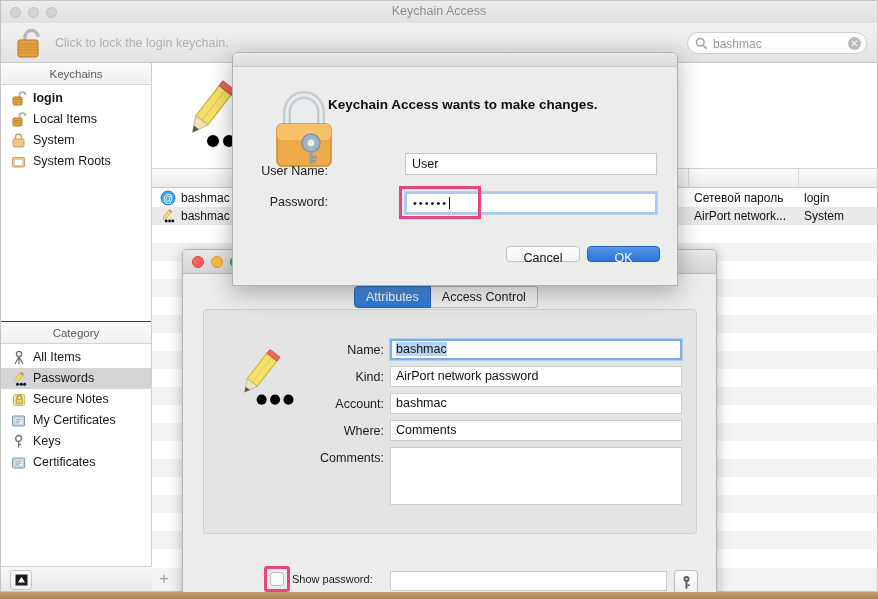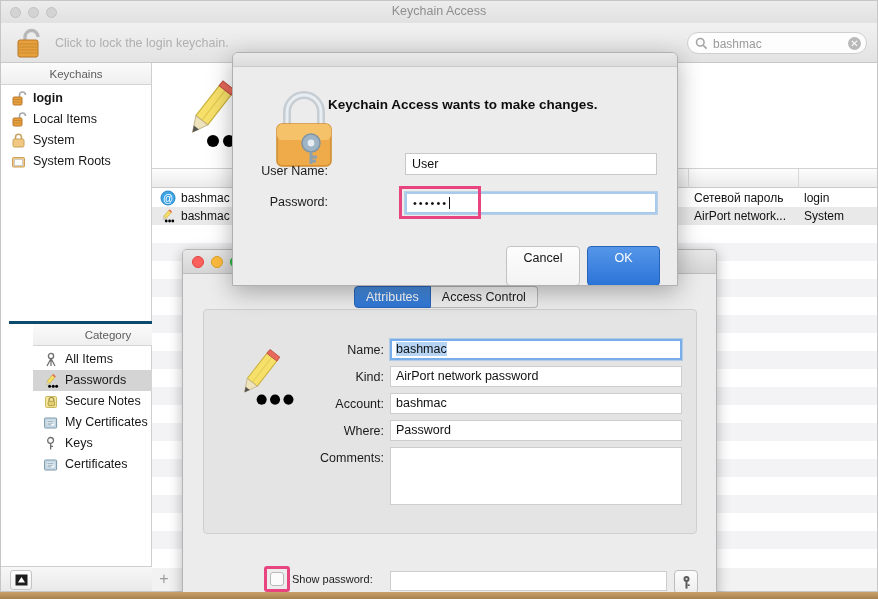--- a/index.html
+++ b/index.html
@@ -41,21 +41,21 @@
   .sb-header{height:22px;line-height:22px;text-align:center;font-size:11.5px;color:#5d5d5d;
     background:linear-gradient(#fbfbfb,#efefef);border-bottom:1px solid #d4d4d4;box-sizing:border-box;}
   .sb-list{padding:3px 0 0 0;}
   .sb-item{height:21px;line-height:21px;padding-left:10px;font-size:12.5px;color:#171717;
     display:flex;align-items:center;cursor:default;}
   .sb-item.bold{font-weight:bold;}
   .sb-item.sel{background:#d4d4d4;}
   .sb-ico{width:17px;height:16px;margin-right:5px;flex:0 0 17px;position:relative;}
   .sb-label{white-space:nowrap;}
   .sb-top{position:absolute;left:0;top:0;width:100%;}
-  .sb-cat{position:absolute;left:8px;top:258px;width:100%;border-top:3px solid #0c4a6e;padding-left:24px;}
+  .sb-cat{position:absolute;left:0;top:258px;width:100%;border-top:1px solid #0c4a6e;}
 
   
   .listarea{position:absolute;left:151px;top:62px;right:0;height:505px;background:#fff;overflow:hidden;}
   .col-head{position:absolute;left:0;top:105px;width:100%;height:20px;
      background:linear-gradient(#fdfdfd,#ebebeb);border-top:1px solid #d2d2d2;
      border-bottom:1px solid #cbcbcb;box-sizing:border-box;}
   .ch{position:absolute;top:19px;font-size:10px;color:#4b4b4b;}
   .ch-sep{position:absolute;top:0;width:1px;height:19px;background:#d8d8d8;}
   .big-ico{position:absolute;left:28px;top:14px;width:74px;height:74px;}
 
@@ -142,21 +142,21 @@
   .m-lab.p{top:142px;}
   .m-input{position:absolute;left:172px;width:252px;height:22px;background:#fff;
      border:1px solid #c8c8c8;box-sizing:border-box;font-size:12.5px;color:#111;
      padding:3px 0 0 6px;overflow:hidden;white-space:nowrap;}
   .m-input.u{top:100px;}
   .m-input.p{top:139px;border:2px solid #a8cbed;box-shadow:0 0 0 1px rgba(120,170,220,.4);padding-top:2px;}
   .dots{letter-spacing:2px;font-size:11px;color:#111;}
   .caret{display:inline-block;width:1px;height:12px;background:#111;vertical-align:-2px;margin-left:1px;}
   .pw-hl{position:absolute;left:166px;top:133px;width:82px;height:33px;
      border:3px solid #e8447f;box-sizing:border-box;}
-  .m-btn{position:absolute;top:193px;height:40px;border-radius:4px;font-size:12.5px;
+  .m-btn{position:absolute;top:193px;height:16px;border-radius:4px;font-size:12.5px;
      line-height:23px;text-align:center;box-sizing:border-box;cursor:default;}
   .m-btn.cancel{left:273px;width:74px;background:linear-gradient(#fdfdfd,#f3f3f3);
      border:1px solid #c2c2c2;color:#141414;}
   .m-btn.ok{left:354px;width:73px;background:linear-gradient(#5596e8,#2b74d8);
      border:1px solid #2763bb;color:#fff;}
   svg{display:block;}
 </style>
 </head>
 <body>
 
@@ -474,21 +474,21 @@
         <div class="finput">AirPort network password</div>
       </div>
 
       <div class="frow" style="top:83px;">
         <div class="flabel">Account:</div>
         <div class="finput">bashmac</div>
       </div>
 
       <div class="frow" style="top:110px;">
         <div class="flabel">Where:</div>
-        <div class="finput">Password</div>
+        <div class="finput">Comments</div>
       </div>
 
       <div class="frow" style="top:137px;height:60px;">
         <div class="flabel">Comments:</div>
         <div class="ftextarea"></div>
       </div>
 
       <div class="showpw-row">
         <div class="pw-check-hl"></div>
         <div class="pw-check"></div>

